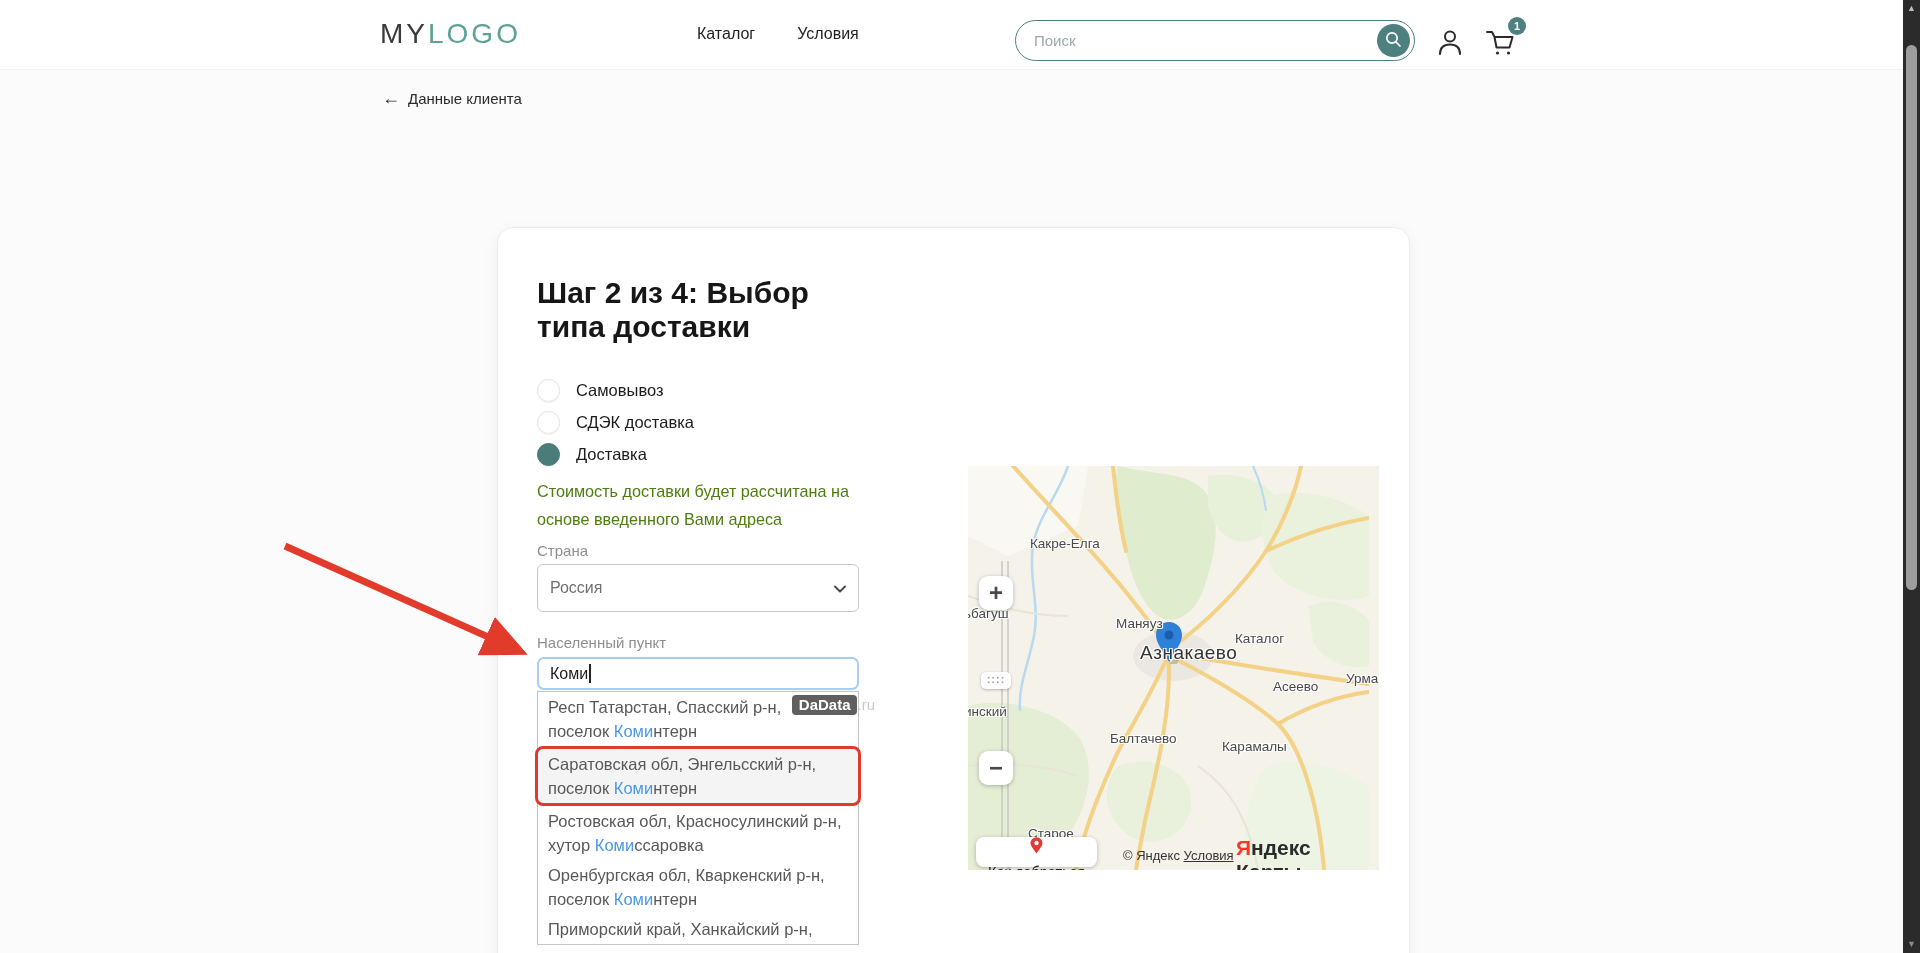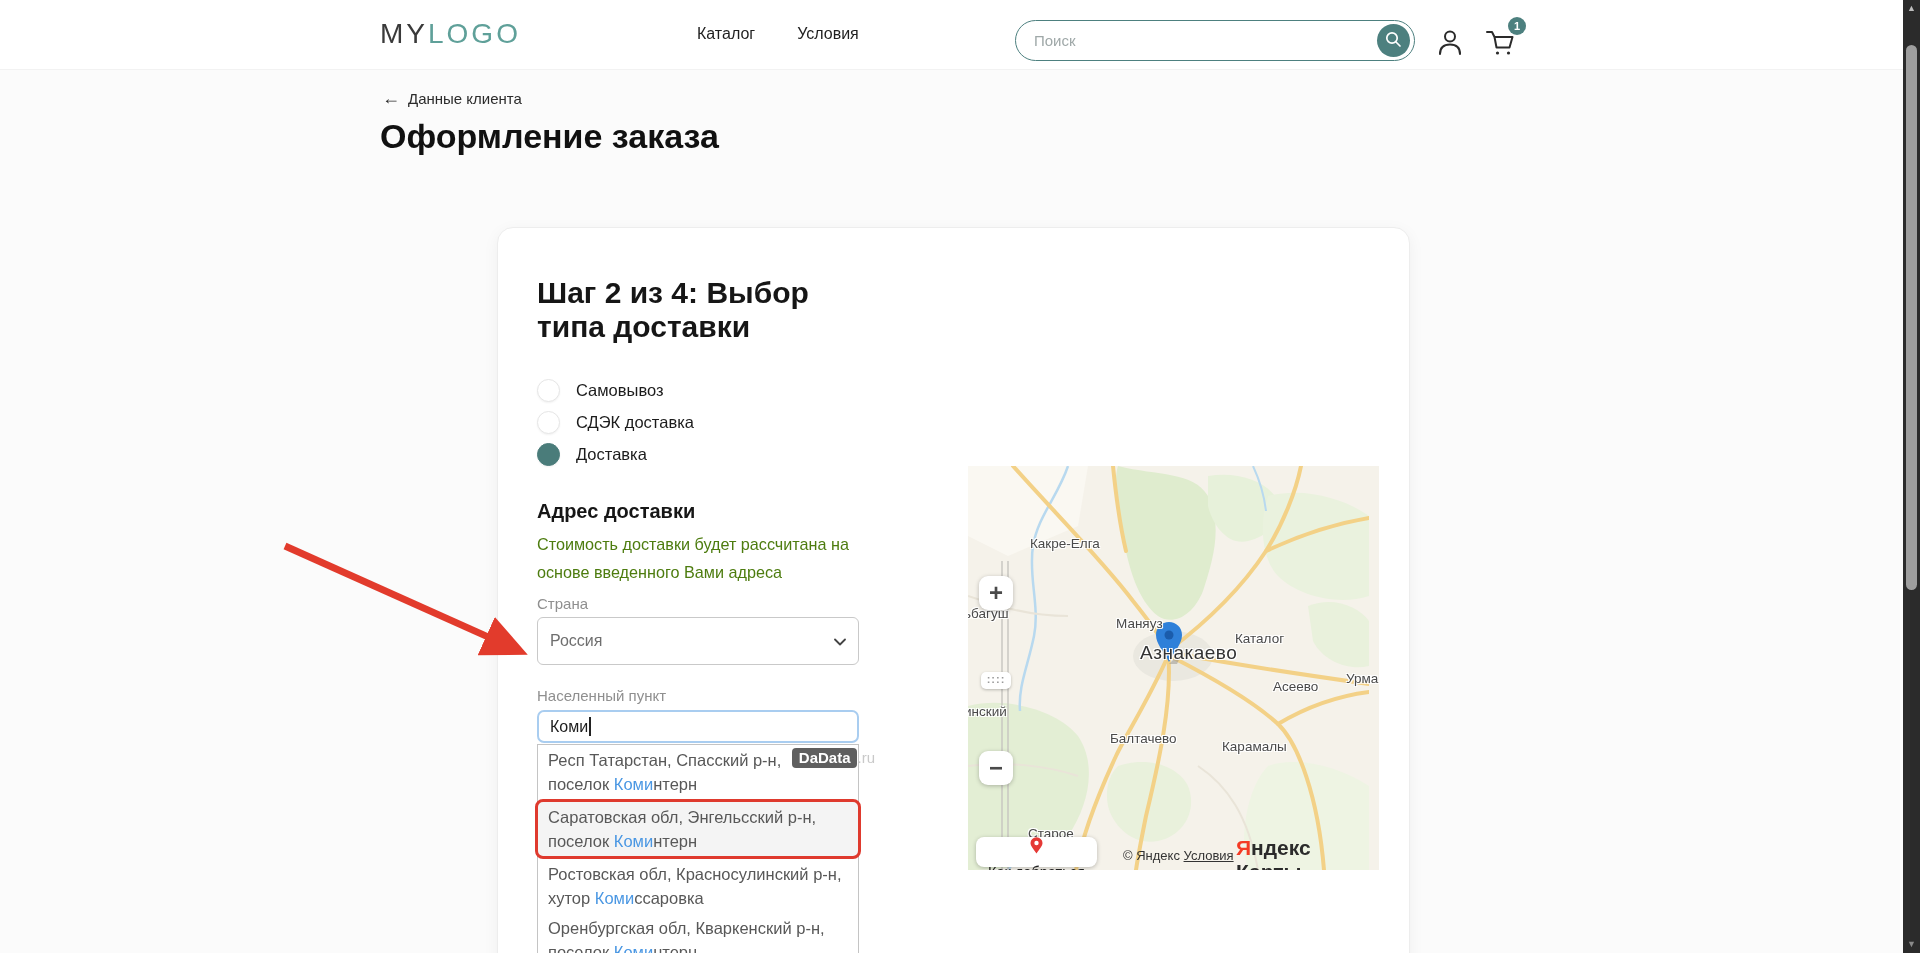--- a/index.html
+++ b/index.html
@@ -145,42 +145,40 @@
         </svg>
       </span>
       <span class="cart-badge">1</span>
     </div>
   </div>
 
   <div class="back-link">
     <span class="back-arrow">←</span>
     <span>Данные клиента</span>
   </div>
-  <h1 class="page-title">Оформление заказа</h1>
 
   <div class="card">
     <div class="left-col">
       <h2 class="step-title">Шаг 2 из 4: Выбор типа доставки</h2>
 
       <div class="radio-group">
         <div class="radio-row">
           <span class="radio-circle"></span>
           <span class="radio-label">Самовывоз</span>
         </div>
         <div class="radio-row">
           <span class="radio-circle"></span>
           <span class="radio-label">СДЭК доставка</span>
         </div>
         <div class="radio-row">
           <span class="radio-circle checked"></span>
           <span class="radio-label">Доставка</span>
         </div>
       </div>
 
-      <h3 class="addr-title">Адрес доставки</h3>
       <p class="addr-desc">Стоимость доставки будет рассчитана на основе введенного Вами адреса</p>
 
       <div class="field-label">Страна</div>
       <div class="select-box">
         <span class="sel-text">Россия</span>
         <span>
           <svg width="12" height="8" viewBox="0 0 12 8" fill="none">
             <path d="M1,1.5 L6,6.5 L11,1.5" stroke="#444" stroke-width="1.8" stroke-linecap="round" stroke-linejoin="round"></path>
           </svg>
         </span>

